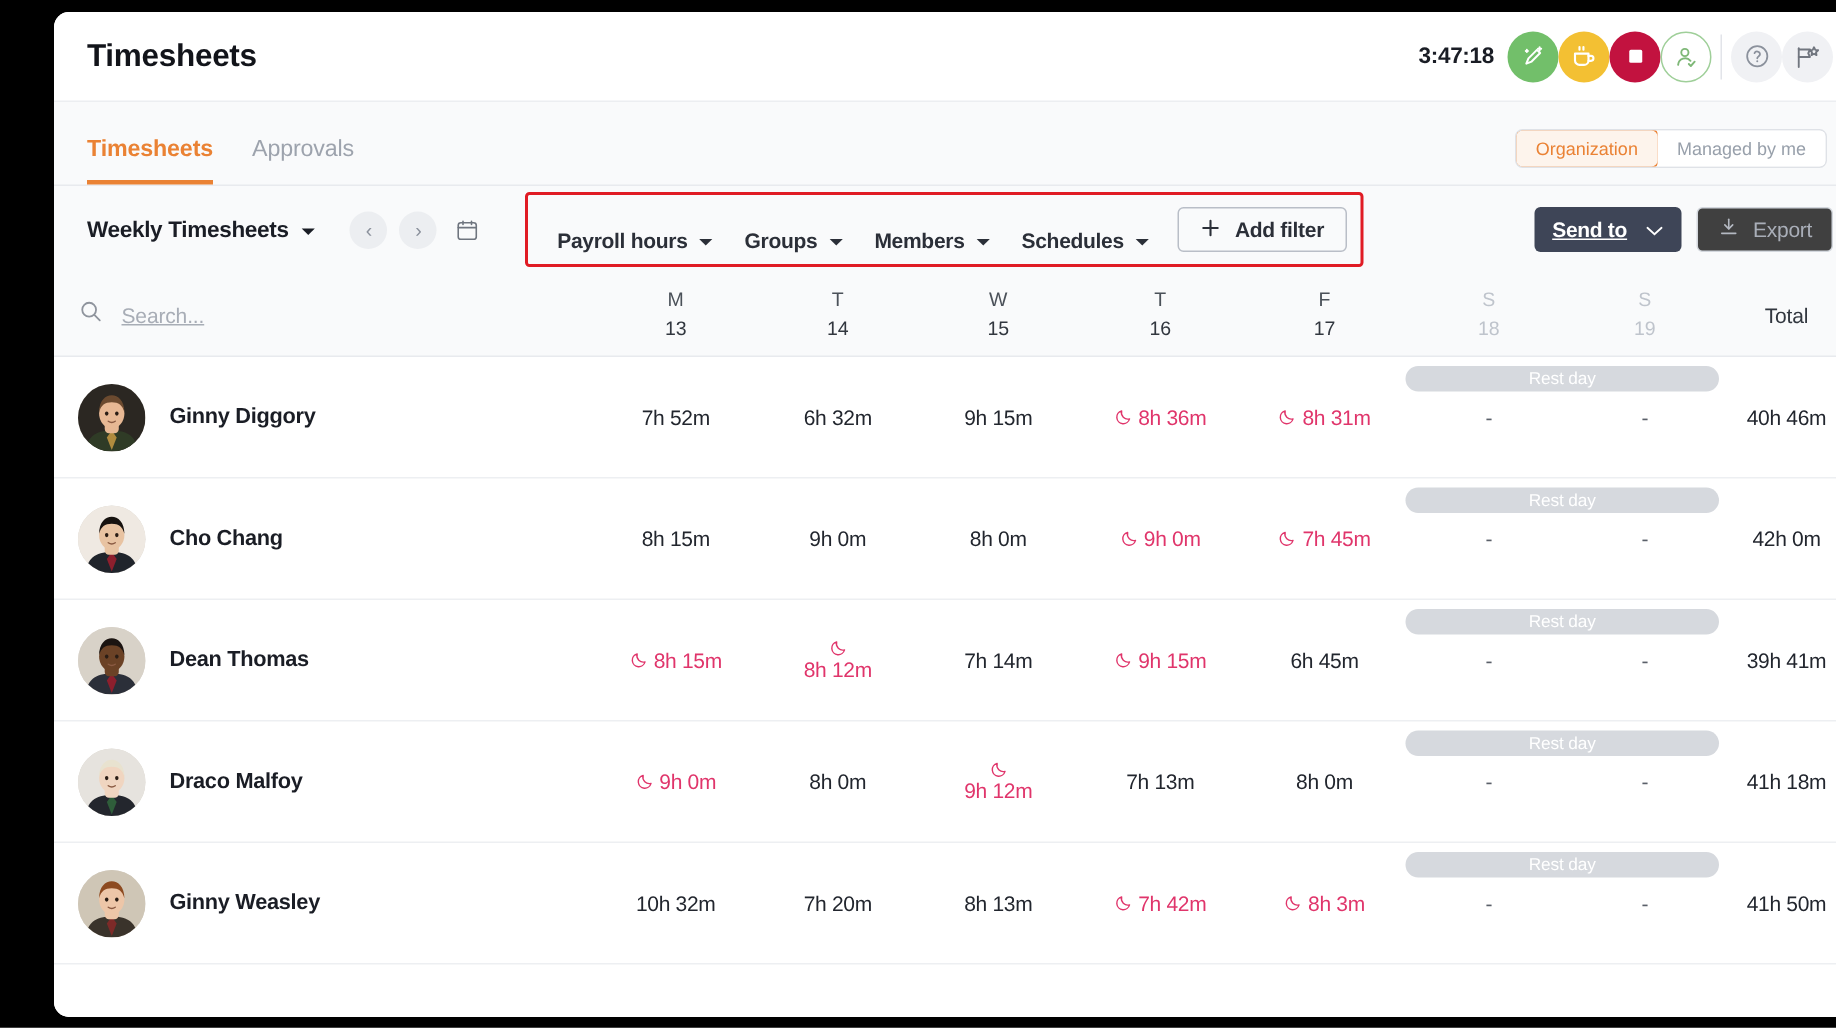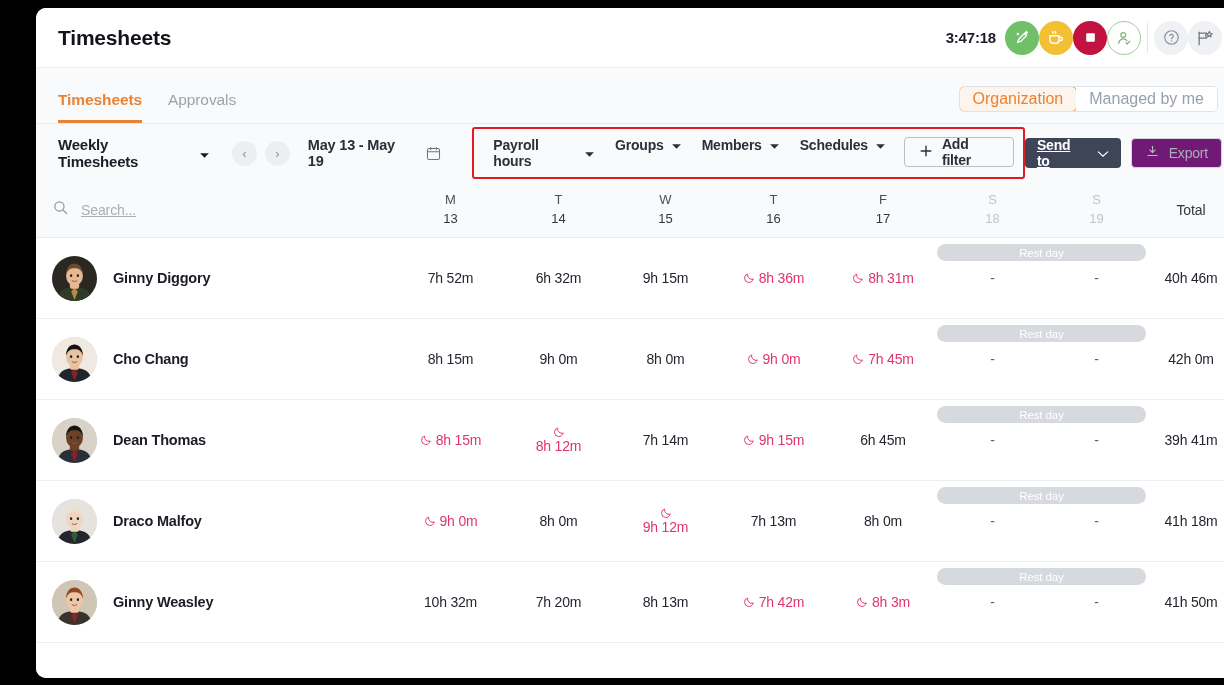--- a/index.html
+++ b/index.html
@@ -96,21 +96,21 @@
     display: flex;
     border-radius: 5px;
     overflow: hidden;
     border: 1px solid #dfe2e7;
     height: 26px;
     background: #fff;
   }
   .seg {
     display: flex; align-items: center;
     padding: 0 13px;
-    font-size: 16px;
+    font-size: 12px;
     color: #98a0ab;
     background: #ffffff;
   }
   .seg.active {
     color: #ea8234;
     background: #fdf4ec;
     border: 1.5px solid #ea8234;
     border-radius: 5px;
     margin: -1px;
     font-weight: normal;
@@ -139,21 +139,21 @@
   }
   .date-range {
     margin-left: 18px;
     font-size: 14.5px; font-weight: bold; color: #2a2e37;
     letter-spacing: -0.2px;
   }
   .cal-icon { margin-left: 12px; display: flex; align-items: center; }
 
   .filter-group {
     margin-left: 30px;
-    display: flex; align-items: flex-start; gap: 0px;
+    display: flex; align-items: flex-end; gap: 0px;
     padding: 8px 9px;
     border: 2px solid #e01b24;
     border-radius: 3px;
     background: #f9fafb;
   }
   .filter-chip {
     display: flex; align-items: center; gap: 7px;
     padding: 0 10px;
     font-size: 14px; font-weight: bold; color: #2b2f38;
     letter-spacing: -0.2px;
@@ -175,21 +175,21 @@
   .btn-sendto {
     display: flex; align-items: center; gap: 12px;
     height: 30px; padding: 0 12px;
     background: #3e4557; color: #ffffff;
     border-radius: 4px;
     font-size: 14px; font-weight: bold; letter-spacing: -0.2px; text-decoration: underline;
   }
   .btn-export {
     display: flex; align-items: center; gap: 9px;
     height: 30px; padding: 0 13px;
-    background: #701a75;
+    background: #404040;
     border: 1px solid #d3d7dd;
     border-radius: 4px;
     font-size: 14px; color: #a9aeb8; letter-spacing: -0.2px;
   }
 
   
   .table-wrap {
     position: relative;
     background: #ffffff;
     height: 496px;
@@ -370,21 +370,20 @@
             <path d="M1 1.5 L6 6.5 L11 1.5 Z" fill="#1a1d25"></path>
           </svg>
       </span>
     </div>
 
     <div class="nav-arrows">
       <div class="nav-arrow">‹</div>
       <div class="nav-arrow">›</div>
     </div>
 
-    <div class="date-range">May 13 - May 19</div>
 
     <div class="cal-icon">
       <svg width="17" height="17" viewBox="0 0 24 24" fill="none" stroke="#6f757f" stroke-width="1.5" stroke-linecap="round">
         <rect x="3.5" y="5" width="17" height="15.5" rx="2.5"></rect>
         <path d="M3.5 9.5 h17"></path>
         <path d="M8 3.5 v3 M16 3.5 v3"></path>
       </svg>
     </div>
 
     <div class="filter-group">

